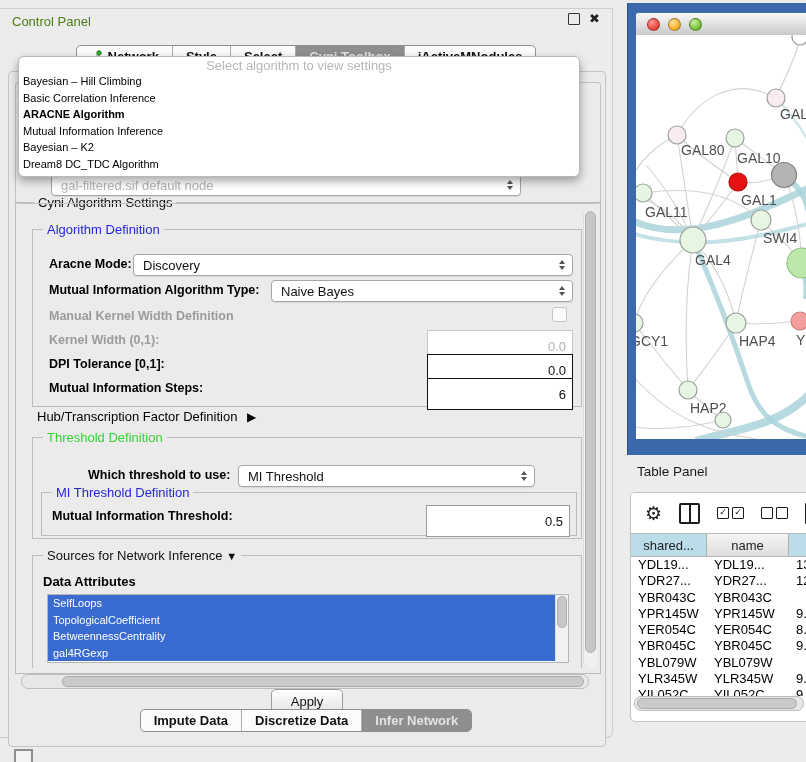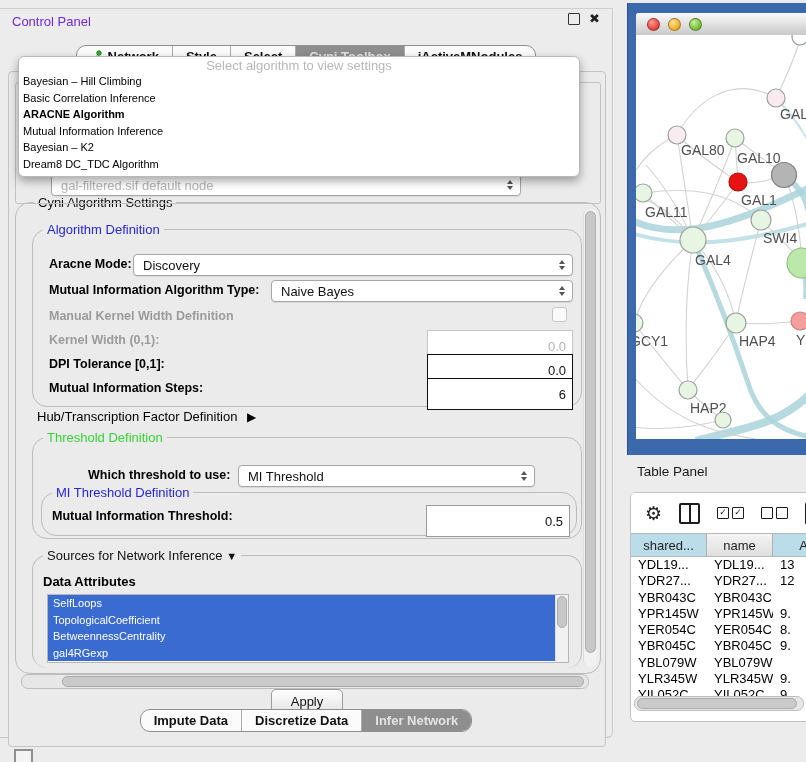--- a/index.html
+++ b/index.html
@@ -4,36 +4,36 @@
 <style>
   html,body{margin:0;padding:0;}
   body{width:806px;height:762px;overflow:hidden;background:#ececec;
        font-family:"Liberation Sans","DejaVu Sans",sans-serif;font-size:13px;color:#111;}
   #stage{position:relative;width:806px;height:762px;overflow:hidden;}
 
   
   #cp{position:absolute;left:0;top:8px;width:612px;height:728px;background:#ececec;
       border-top:1px solid #cfcfcf;border-right:1px solid #cfcfcf;border-bottom:1px solid #c6c6c6;border-radius:0 0 6px 0;}
   #cp-titlebar{position:absolute;left:0;top:0;width:100%;height:24px;display:flex;align-items:center;}
-  #cp-title{margin-left:12px;font-size:13px;color:#6d28d9;}
+  #cp-title{margin-left:12px;font-size:13px;color:#4d7c0f;}
   #cp-winbtns{position:absolute;right:12px;top:4px;display:flex;gap:9px;align-items:center;}
   .float-ico{width:10px;height:10px;border:1.6px solid #333;border-radius:1px;}
   .close-ico{font-size:13px;font-weight:bold;color:#222;line-height:12px;}
 
   .tabrow{position:absolute;left:0;width:612px;display:flex;justify-content:center;}
-  .tabgroup{display:inline-flex;border:1px solid #8f8f8f;border-radius:10px;overflow:hidden;background:#fbfbfb;}
+  .tabgroup{display:inline-flex;border:1px solid #8f8f8f;border-radius:5px;overflow:hidden;background:#fbfbfb;}
   .tab{padding:3px 13px;font-size:13px;font-weight:bold;border-left:1px solid #ababab;display:flex;align-items:center;gap:5px;white-space:nowrap;color:#111;}
   .tab:first-child{border-left:none;}
   .tab.sel{background:#8e8e8e;color:#e3e3e3;}
 
   #cp-body{position:absolute;left:8px;top:62px;width:596px;height:674px;background:#ebebeb;
            border:1px solid #c4c4c4;border-radius:4px;}
 
   
-  .gb{position:absolute;border:1px solid #bcbcbc;border-radius:15px;}
+  .gb{position:absolute;border:1px solid #bcbcbc;border-radius:0;}
   .gb-label{position:absolute;top:-8px;left:10px;background:#ebebeb;padding:0 4px;font-size:13px;white-space:nowrap;}
   .blue{color:#2626d8;}
   .green{color:#35d435;}
   .bold-label{position:absolute;font-size:12.5px;font-weight:bold;color:#000;white-space:nowrap;}
   .gray-label{position:absolute;font-size:12.5px;font-weight:bold;color:#9b9b9b;white-space:nowrap;}
 
   .combo{position:absolute;background:#fff;border:1px solid #a6a6a6;border-radius:4px;height:22px;
          font-size:13px;display:flex;align-items:center;padding:0 24px 0 9px;box-shadow:0 1px 1px rgba(0,0,0,.08);box-sizing:border-box;}
   .stepper{position:absolute;right:3px;top:0;bottom:0;width:14px;display:flex;flex-direction:column;align-items:center;justify-content:center;}
   .tri-up{width:0;height:0;border-left:3.5px solid transparent;border-right:3.5px solid transparent;border-bottom:4.5px solid #555;margin-bottom:2.5px;}
@@ -91,21 +91,21 @@
   .splitcols{width:17px;height:17px;border:2px solid #1c1c1c;border-radius:2px;position:relative;}
   .splitcols:after{content:"";position:absolute;left:50%;top:0;bottom:0;width:2px;background:#1c1c1c;transform:translateX(-50%);}
   .cbpair{display:flex;gap:3px;}
   .mini-cb{width:10px;height:10px;border:1.6px solid #1c1c1c;border-radius:1px;font-size:9px;line-height:9px;text-align:center;color:#1c1c1c;font-weight:bold;}
   .pagedoc{width:14px;height:17px;border:2px solid #1c1c1c;border-radius:1px;}
   #tp-table{position:absolute;left:0;top:40px;width:220px;}
   #tp-head{display:flex;height:22px;border-top:1px solid #b8b8b8;border-bottom:1px solid #b8b8b8;}
   .tp-hcell{box-sizing:border-box;border-right:1px solid #b0b0b0;font-size:13px;display:flex;align-items:center;justify-content:center;color:#222;}
   .tp-hcell.hl{background:#badde9;}
   .tp-hcell.plain{background:linear-gradient(#f4f4f4,#dedede);}
-  .c0{width:76px;}.c1{width:66px;}.c2{width:62px;}
+  .c0{width:76px;}.c1{width:82px;}.c2{width:62px;}
   #tp-rows{height:139px;overflow:hidden;}
   .tp-row{display:flex;height:16.3px;}
   .tp-cell{box-sizing:border-box;font-size:13px;line-height:16.3px;white-space:nowrap;overflow:hidden;padding-left:7px;color:#000;}
   #tp-hscroll{position:absolute;left:3px;right:3px;top:203px;height:13px;}
 </style>
 </head>
 <body>
 
 <div id="stage">
 

